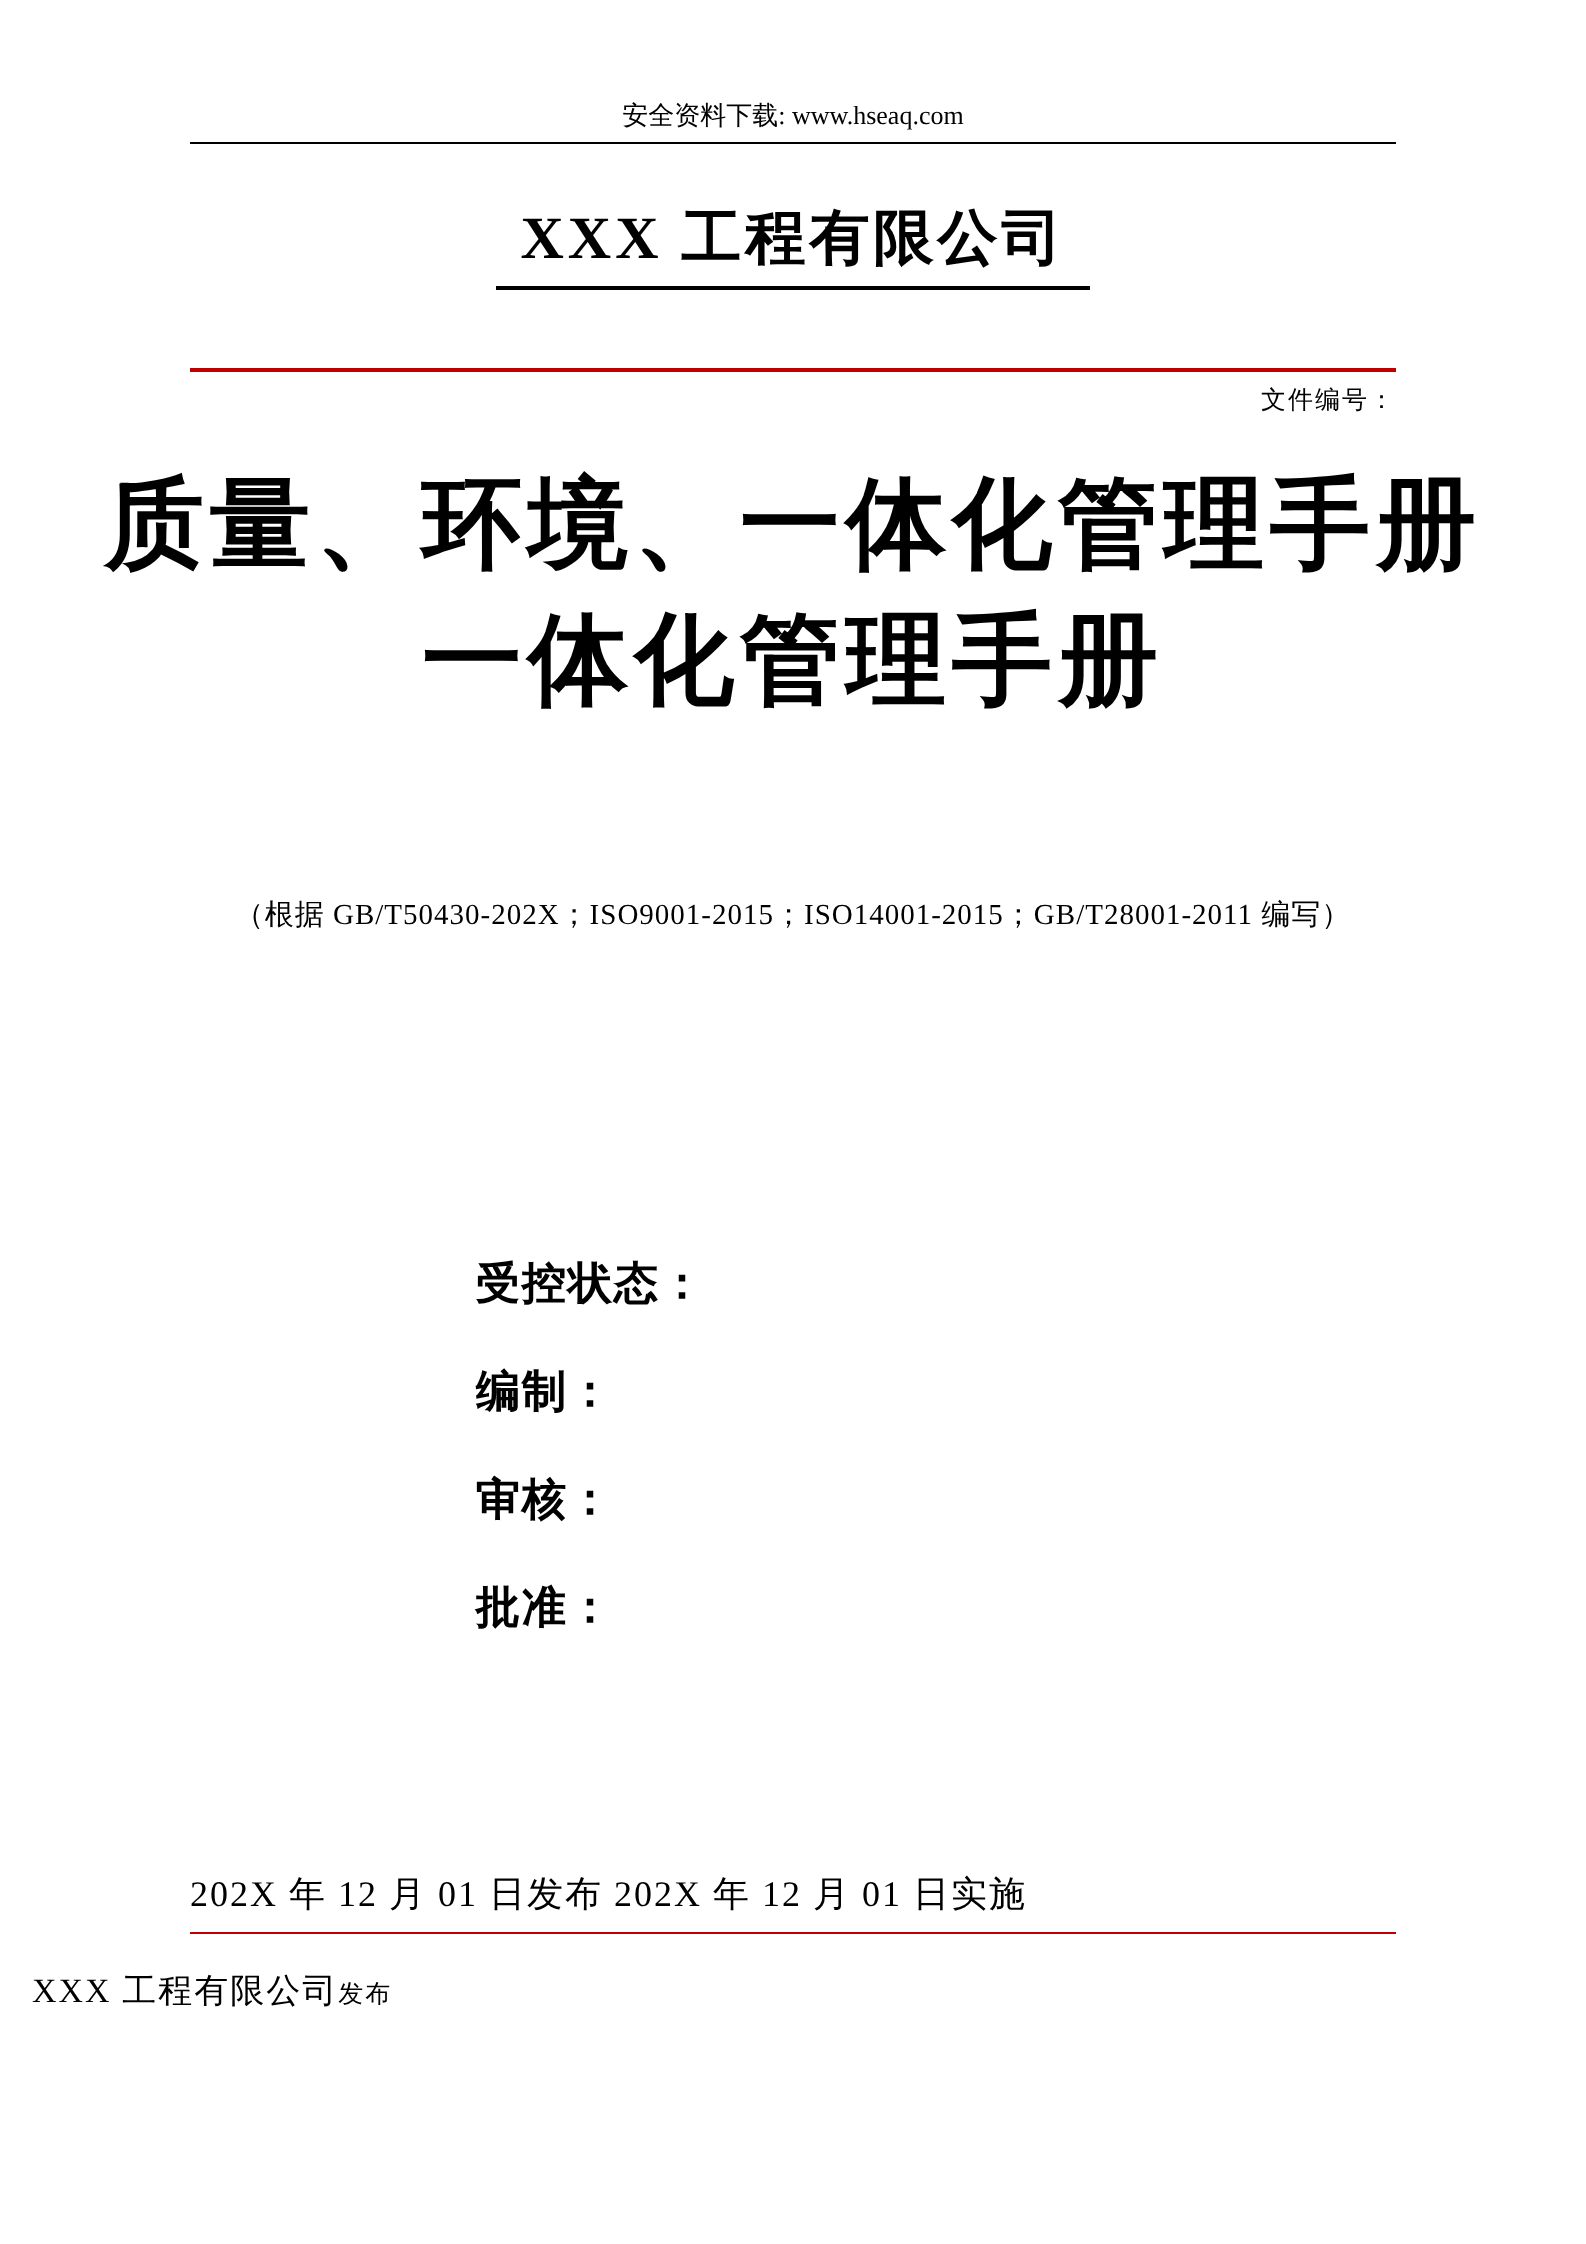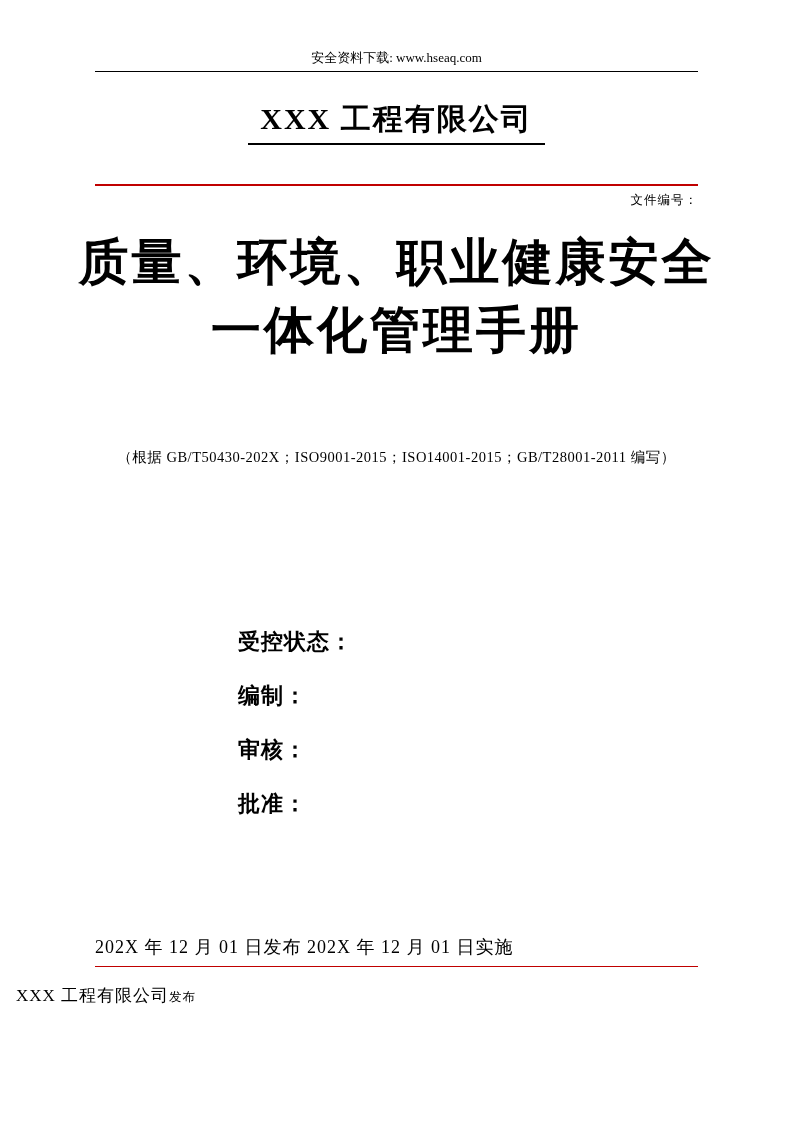--- a/index.html
+++ b/index.html
@@ -156,21 +156,21 @@
   <div class="watermark">安全资料下载: www.hseaq.com</div>
   <div class="watermark-rule"></div>
 
   <div class="company-title">XXX 工程有限公司</div>
   <div class="company-underline"></div>
 
   <div class="doc-number">文件编号：</div>
   <div class="red-rule"></div>
 
   <div class="main-title">
-    <span class="line1">质量、环境、职业健康安全</span>
+    <span class="line1">质量、环境、一体化管理手册</span>
     <span class="line2">一体化管理手册</span>
   </div>
 
   <div class="standards">（根据 GB/T50430-202X；ISO9001-2015；ISO14001-2015；GB/T28001-2011 编写）</div>
 
   <div class="fields">
     <div class="field-row">受控状态：</div>
     <div class="field-row">编制：</div>
     <div class="field-row">审核：</div>
     <div class="field-row">批准：</div>

